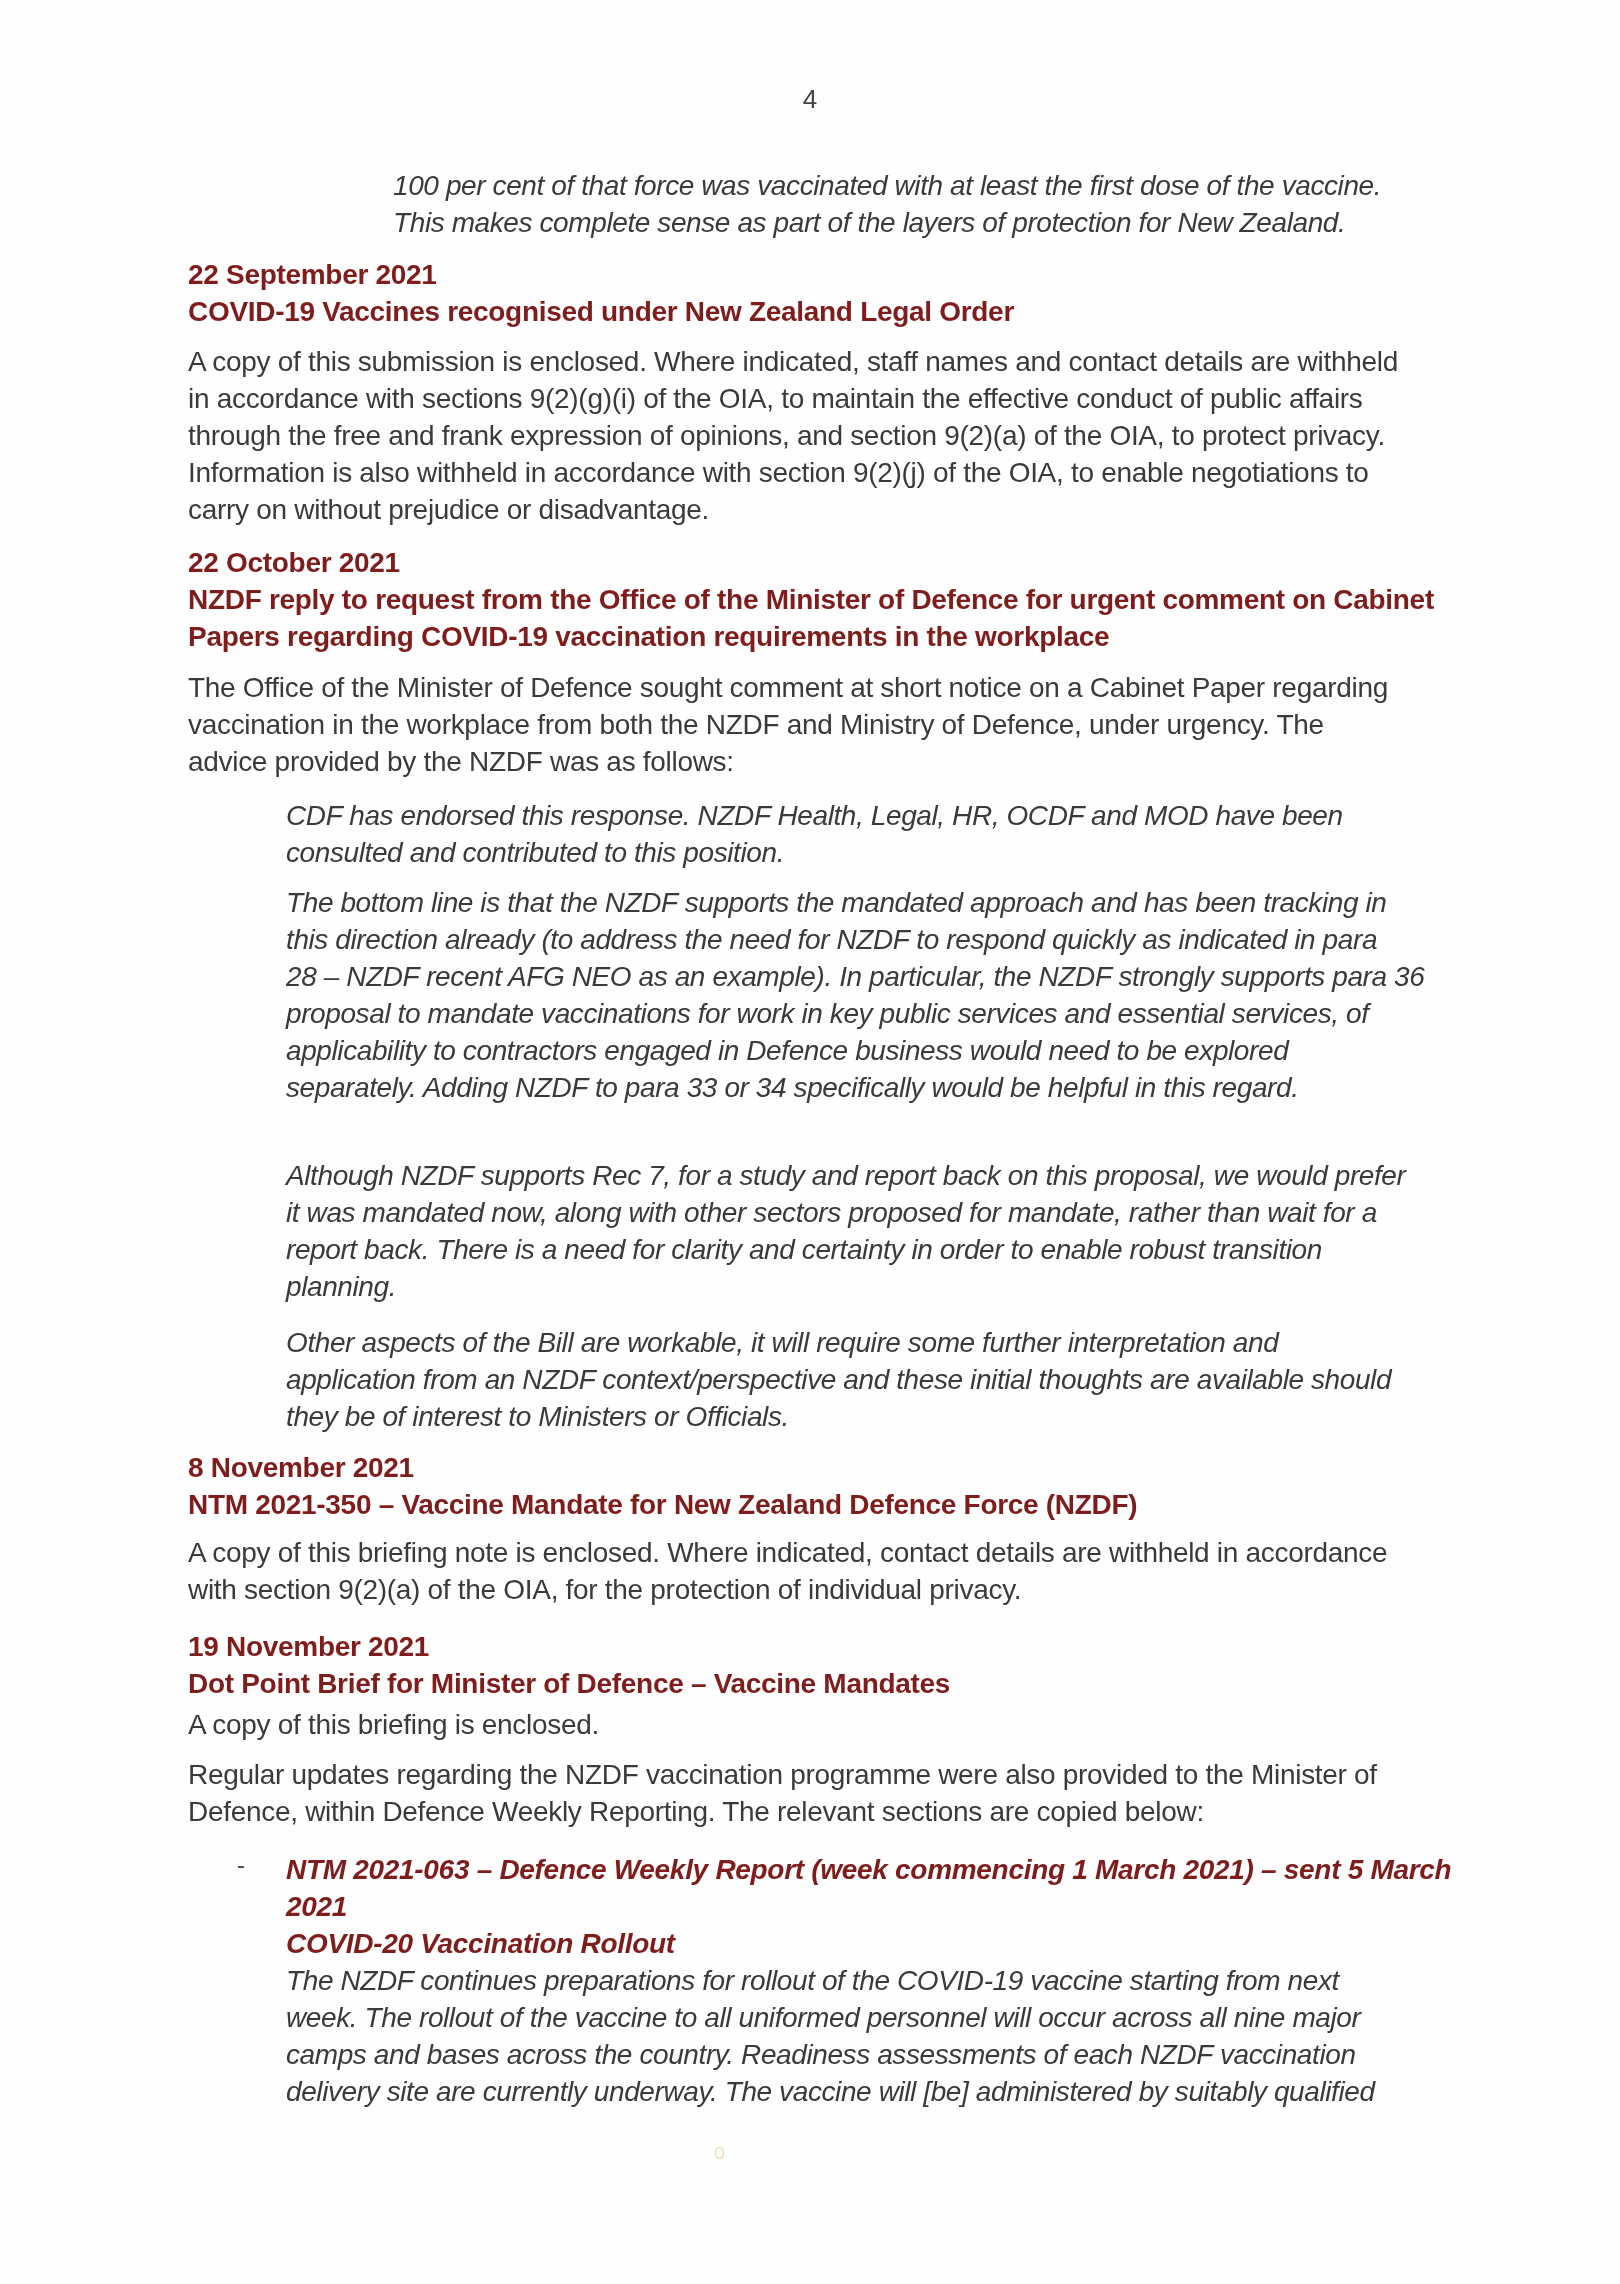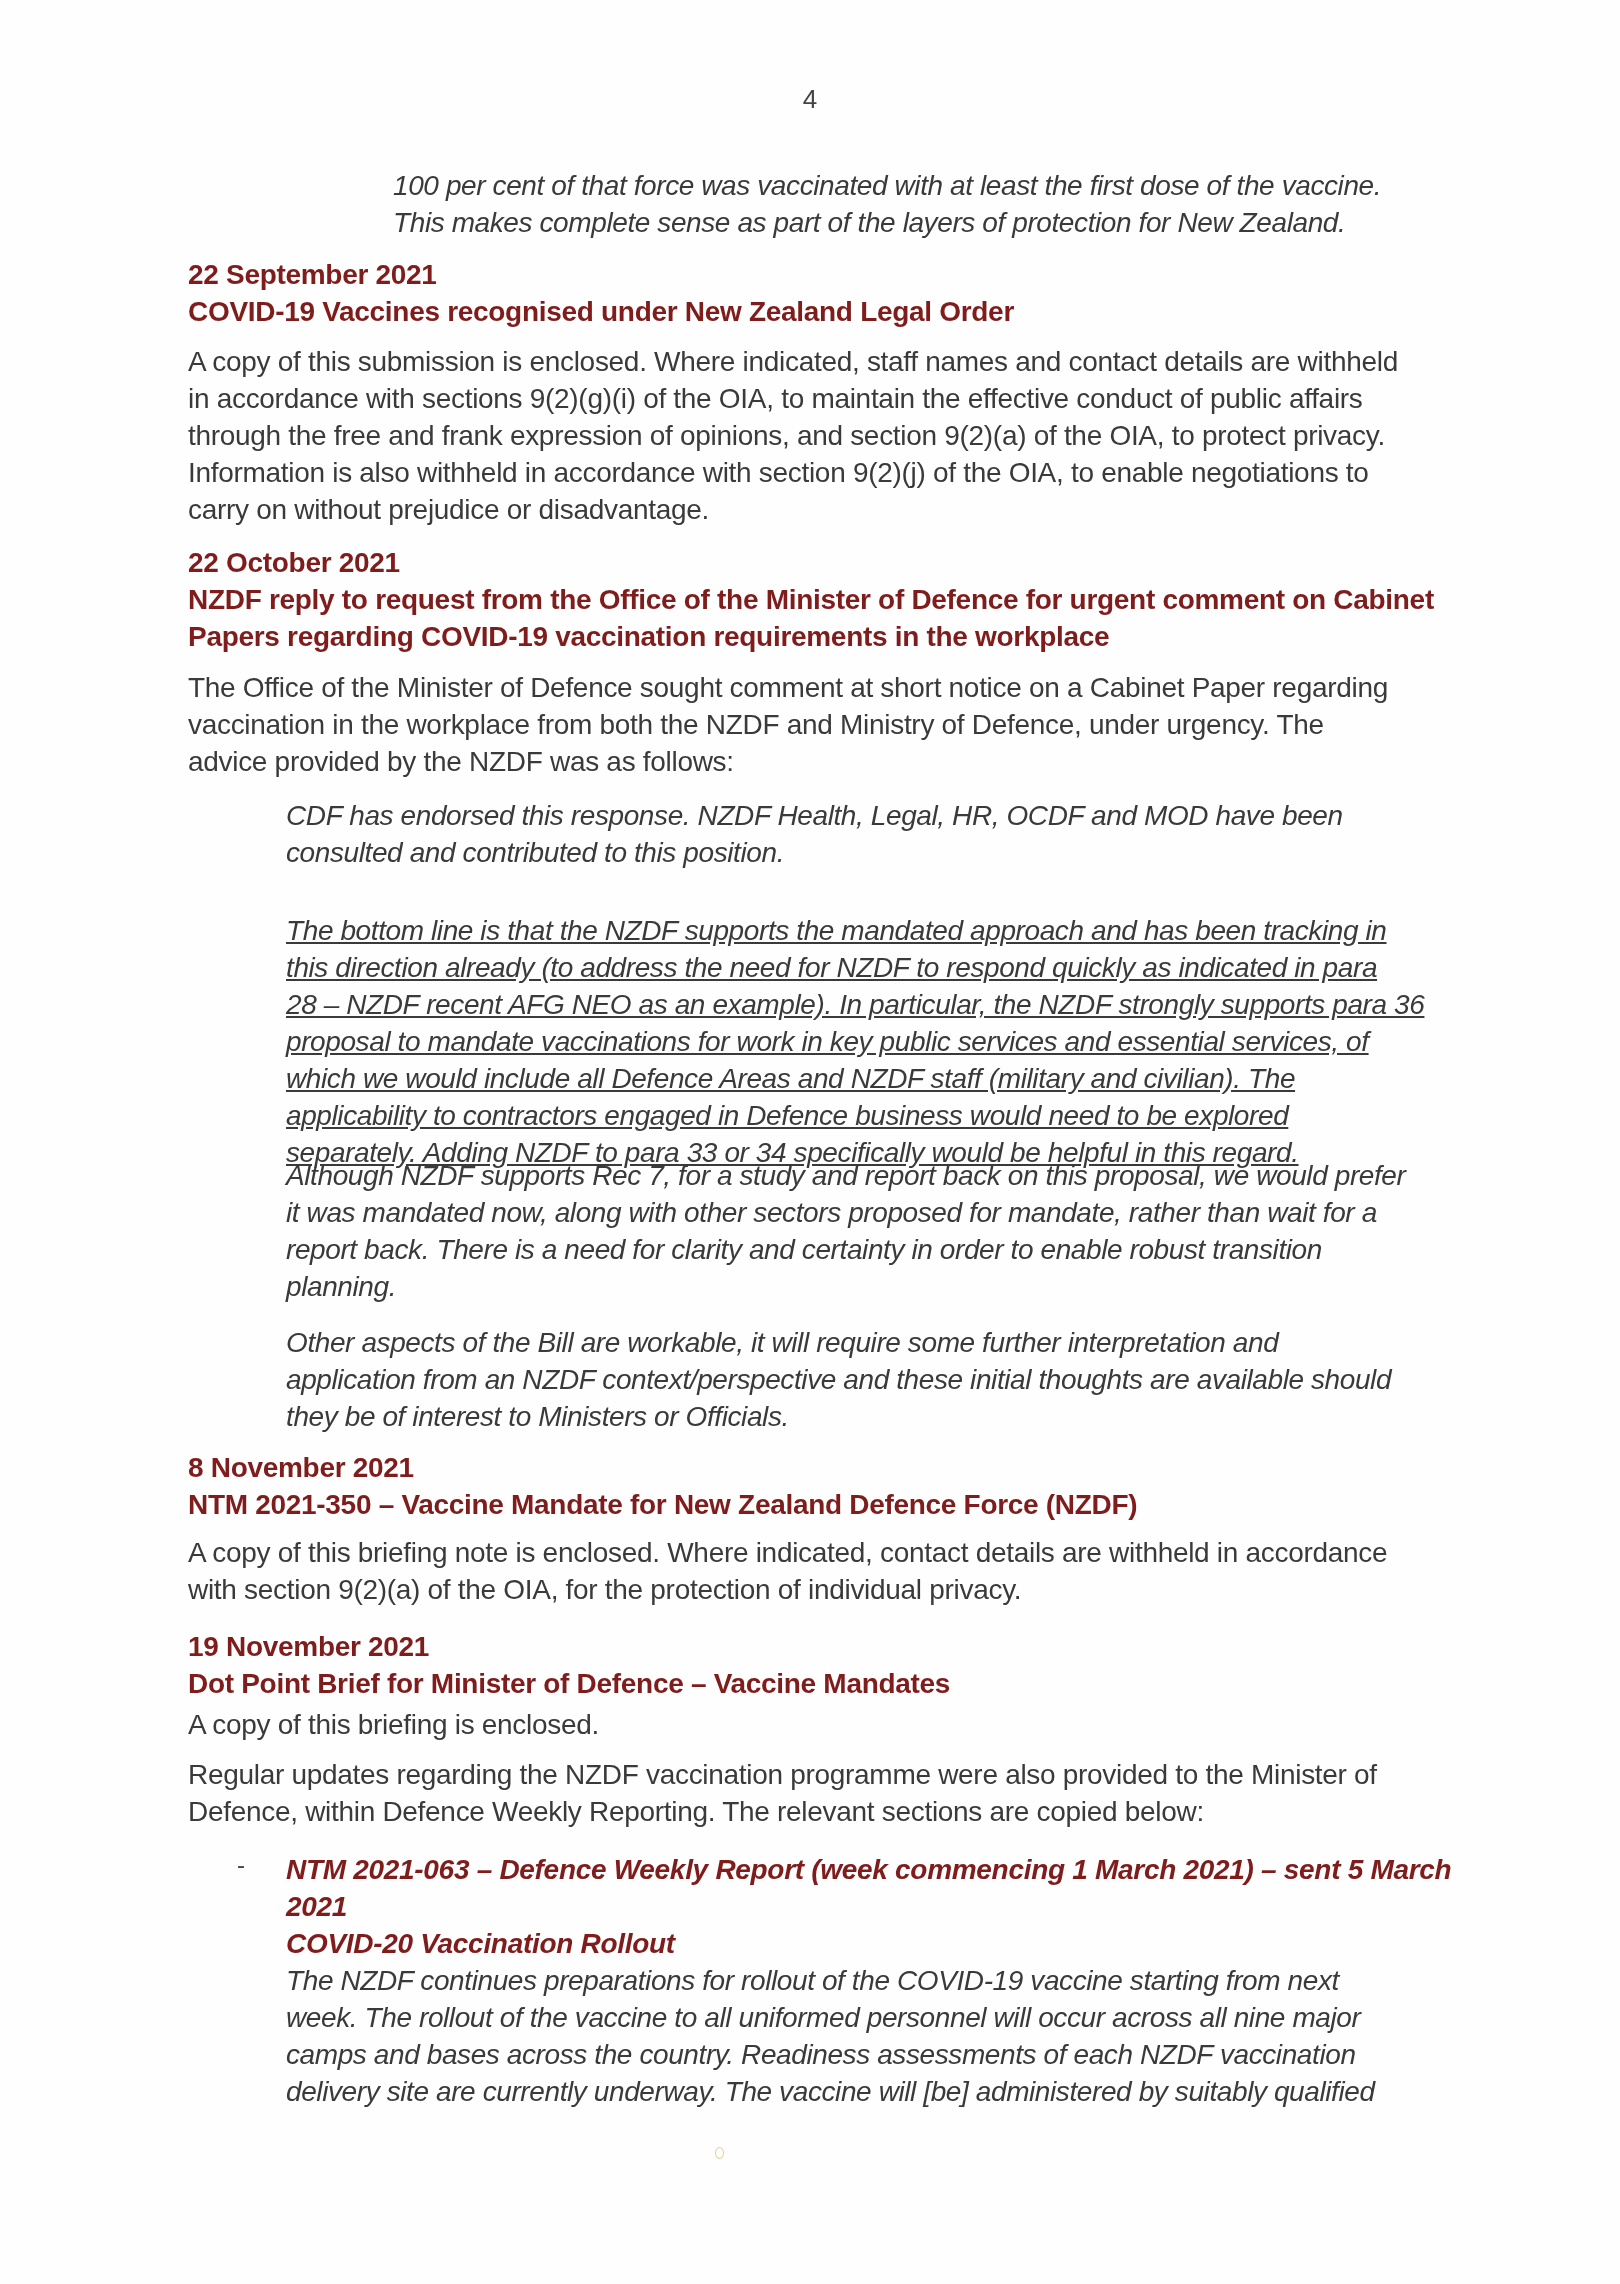--- a/index.html
+++ b/index.html
@@ -49,26 +49,25 @@
   </div>
   <div class="blk t" style="top:669px;">
     <p>The Office of the Minister of Defence sought comment at short notice on a Cabinet Paper regarding</p>
     <p>vaccination in the workplace from both the NZDF and Ministry of Defence, under urgency. The</p>
     <p>advice provided by the NZDF was as follows:</p>
   </div>
   <div class="blk ind2 it" style="top:797px;">
     <p>CDF has endorsed this response. NZDF Health, Legal, HR, OCDF and MOD have been</p>
     <p>consulted and contributed to this position.</p>
   </div>
-  <div class="blk ind2 it" style="top:912px;text-decoration:underline;">
+  <div class="blk ind2 it" style="top:884px;">
     <p>The bottom line is that the NZDF supports the mandated approach and has been tracking in</p>
     <p>this direction already (to address the need for NZDF to respond quickly as indicated in para</p>
     <p>28 – NZDF recent AFG NEO as an example). In particular, the NZDF strongly supports para 36</p>
     <p>proposal to mandate vaccinations for work in key public services and essential services, of</p>
-    <p>which we would include all Defence Areas and NZDF staff (military and civilian). The</p>
     <p>applicability to contractors engaged in Defence business would need to be explored</p>
     <p>separately. Adding NZDF to para 33 or 34 specifically would be helpful in this regard.</p>
   </div>
   <div class="blk ind2 it" style="top:1157px;">
     <p>Although NZDF supports Rec 7, for a study and report back on this proposal, we would prefer</p>
     <p>it was mandated now, along with other sectors proposed for mandate, rather than wait for a</p>
     <p>report back. There is a need for clarity and certainty in order to enable robust transition</p>
     <p>planning.</p>
   </div>
   <div class="blk ind2 it" style="top:1324px;">

